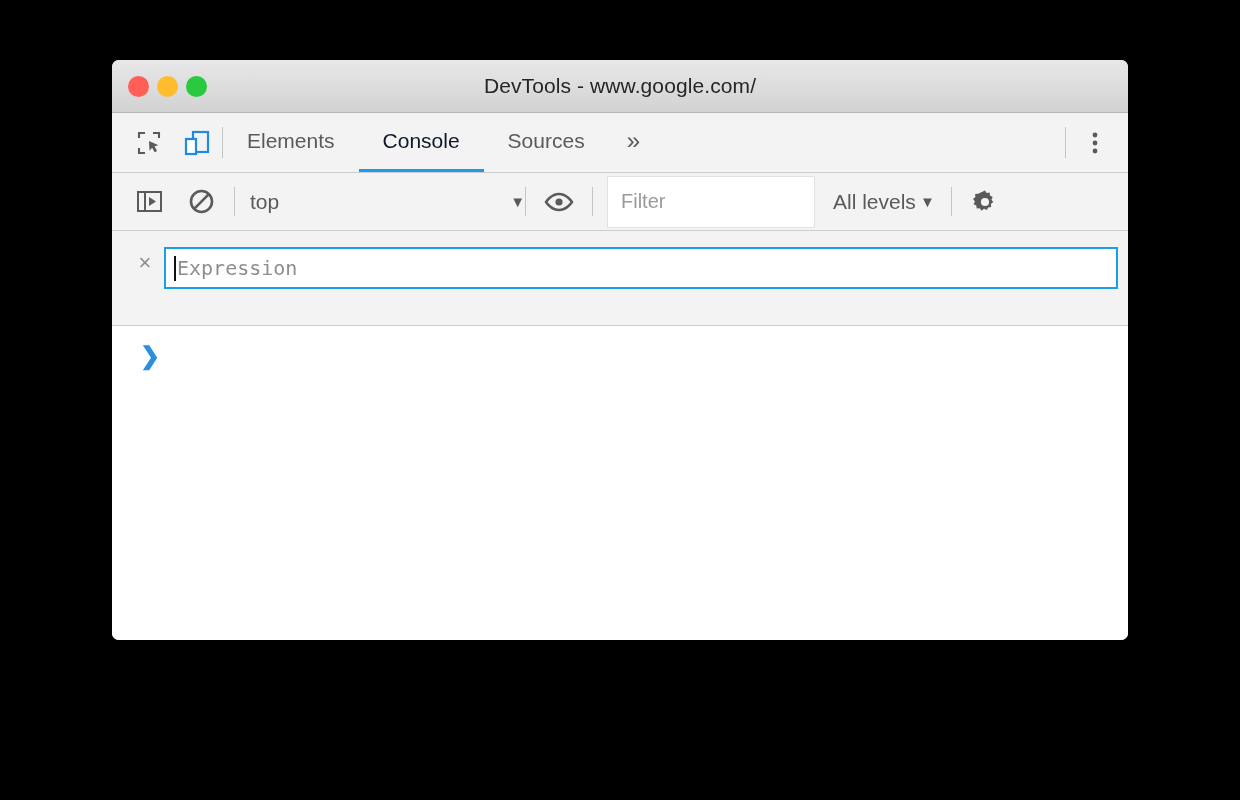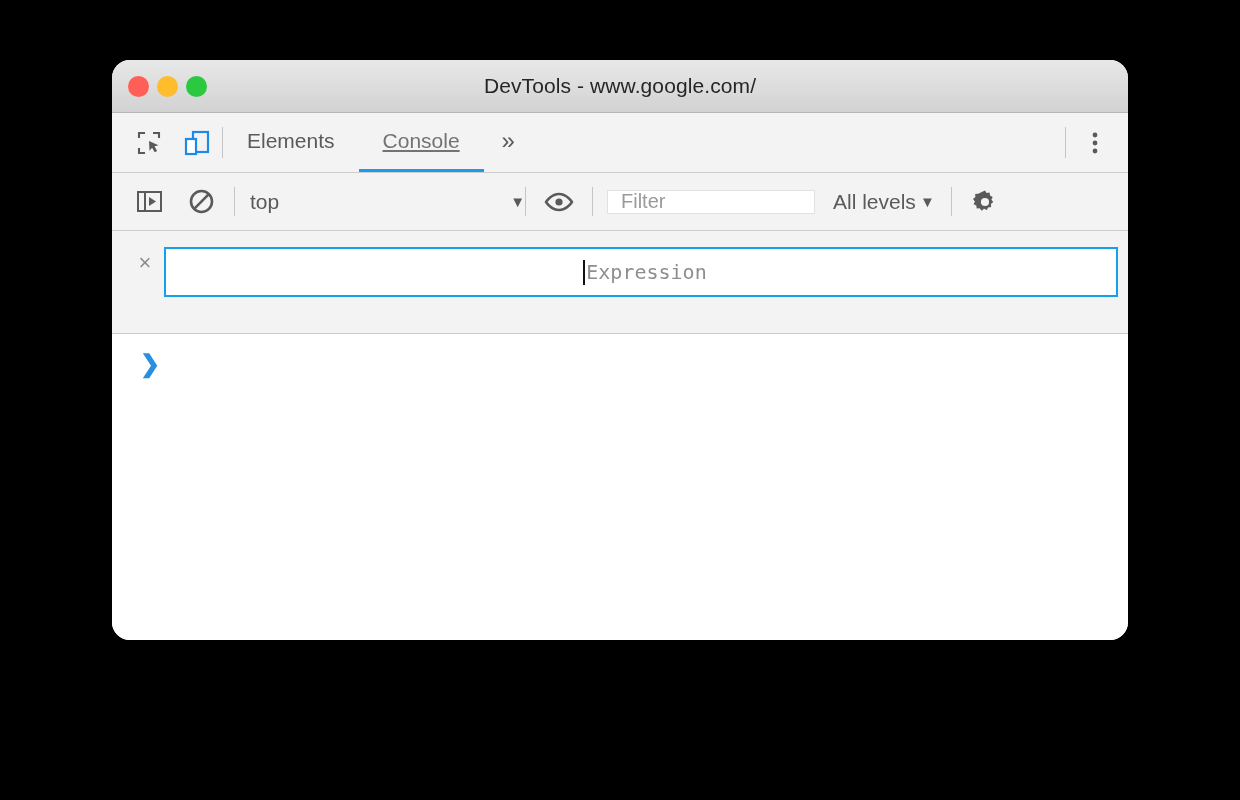--- a/index.html
+++ b/index.html
@@ -7,21 +7,21 @@
     width: 1240px; height: 800px;
     background: #000000;
     font-family: "Liberation Sans", sans-serif;
     overflow: hidden;
   }
 
   #window {
     position: absolute;
     left: 112px; top: 60px;
     width: 1016px; height: 580px;
-    border-radius: 18px;
+    border-radius: 7px;
     overflow: hidden;
     background: #ffffff;
     box-shadow: 0 0 0 1px rgba(0,0,0,0.10);
   }
 
   
   #titlebar {
     position: relative;
     height: 53px;
     background: linear-gradient(to bottom, #e8e8e8 0%, #dcdcdc 55%, #d2d2d2 100%);
@@ -57,21 +57,21 @@
   .tabs { display: flex; align-items: stretch; flex: 1; }
   .tab {
     display: flex; align-items: center;
     padding: 0 24px;
     font-size: 21px;
     color: #5a5a5a;
     border-bottom: 3px solid transparent;
     white-space: nowrap;
     text-align: right;
   }
-  .tab.active { color: #737373; border-bottom-color: #1a9bf0; text-decoration: underline; }
+  .tab.active { color: #0f172a; border-bottom-color: #1a9bf0; }
   .tab.more { padding: 0 18px; font-size: 24px; color: #5a5a5a; }
   .tb-right { display: flex; align-items: center; padding-right: 18px; gap: 14px; }
 
   
   #consolebar {
     height: 58px;
     background: #f3f3f3;
     border-bottom: 1px solid #cdcdcd;
     display: flex;
     align-items: center;
@@ -80,21 +80,21 @@
   }
   .cb-icon { width: 34px; height: 34px; display: flex; align-items: center; justify-content: center; }
   .ctx-select {
     display: flex; align-items: center;
     width: 290px; padding-left: 15px;
     font-size: 21px; color: #5a5a5a;
   }
   .ctx-select .ctx-label { flex: 1; }
   .caret { font-size: 15px; color: #5a5a5a; }
   #filter-input {
-    width: 208px; height: 24px;
+    width: 208px; height: 52px;
     background: #ffffff;
     border: 1px solid #e2e2e2;
     display: flex; align-items: center;
     padding-left: 13px;
     font-size: 20px; color: #9a9a9a;
     margin-left: 14px;
   }
   .levels {
     display: flex; align-items: center; gap: 4px;
     font-size: 21px; color: #5a5a5a;
@@ -110,27 +110,26 @@
     align-items: flex-start;
   }
   #le-remove {
     width: 26px; height: 32px;
     display: flex; align-items: center; justify-content: center;
     font-size: 22px; color: #8d8d8d;
     flex: 0 0 auto;
   }
   #le-input {
     flex: 1;
-    height: 50px;
+    height: 42px;
     background: #ffffff;
     border: 2px solid #17a0e8;
     display: flex; align-items: center;
     padding-left: 8px;
     margin-left: 6px;
-    justify-content: center;
   }
   .caret-bar {
     width: 2px; height: 25px; background: #111111;
     margin-right: 1px;
   }
   #le-placeholder {
     font-family: "DejaVu Sans Mono", monospace;
     font-size: 20px;
     color: #8e8e8e;
   }
@@ -175,20 +174,21 @@
         <svg width="28" height="28" viewBox="0 0 28 28">
           <rect x="10" y="3" width="15" height="20" fill="none" stroke="#1e8ae5" stroke-width="2.2"></rect>
           <rect x="3" y="10" width="10" height="15" fill="#ffffff" stroke="#1e8ae5" stroke-width="2.2"></rect>
         </svg>
       </div>
     </div>
     <div class="vsep"></div>
     <div class="tabs">
       <div class="tab">Elements</div>
       <div class="tab active">Console</div>
+      <div class="tab">Sources</div>
       <div class="tab more">»</div>
     </div>
     <div class="tb-right">
       <div class="vsep"></div>
       <div class="tb-icon">
         <svg width="22" height="26" viewBox="0 0 22 26">
           <circle cx="11" cy="5" r="2.4" fill="#5a5a5a"></circle>
           <circle cx="11" cy="13" r="2.4" fill="#5a5a5a"></circle>
           <circle cx="11" cy="21" r="2.4" fill="#5a5a5a"></circle>
         </svg>

